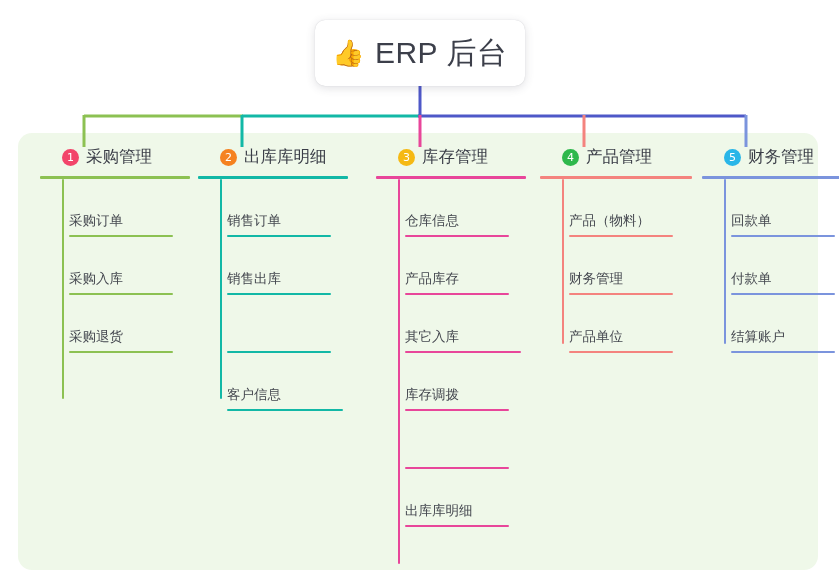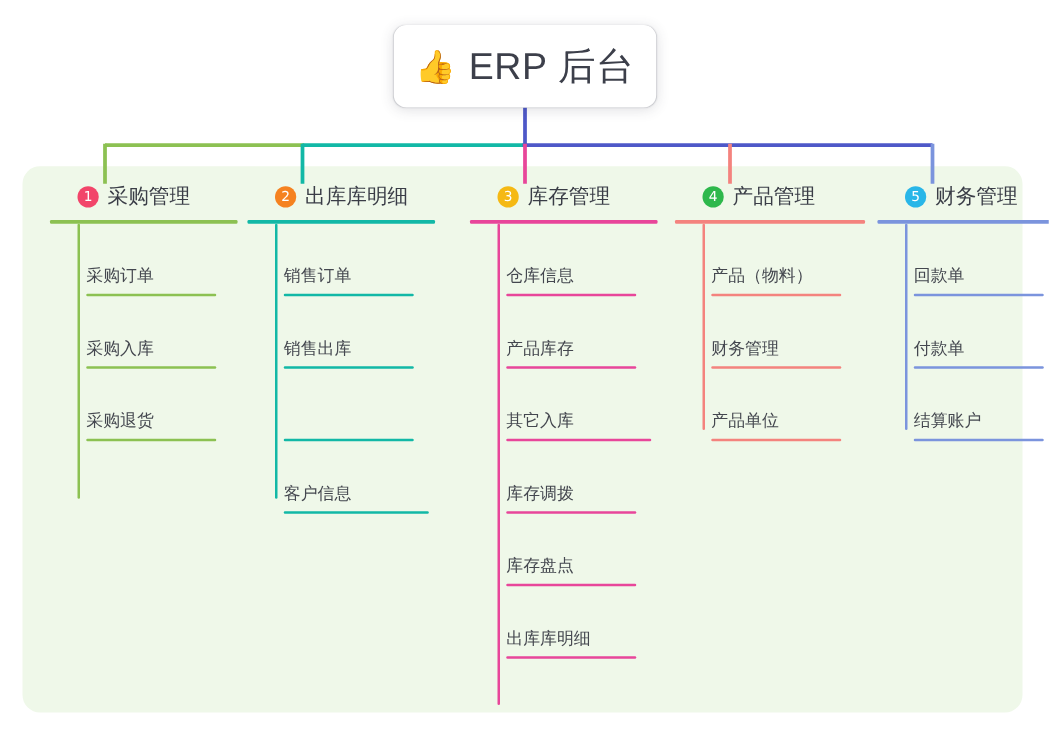--- a/index.html
+++ b/index.html
@@ -226,21 +226,20 @@
           </div>
           <div class="leaf">
             <span class="leaf-label">其它入库</span>
             <div class="leaf-rule" style="background: rgb(232, 70, 154); width: 116px;"></div>
           </div>
           <div class="leaf">
             <span class="leaf-label">库存调拨</span>
             <div class="leaf-rule" style="background: rgb(232, 70, 154); width: 104px;"></div>
           </div>
           <div class="leaf">
-            <span class="leaf-label">库存盘点</span>
             <div class="leaf-rule" style="background: rgb(232, 70, 154); width: 104px;"></div>
           </div>
           <div class="leaf">
             <span class="leaf-label">出库库明细</span>
             <div class="leaf-rule" style="background: rgb(232, 70, 154); width: 104px;"></div>
           </div>
         </div>
     </div>
 
     <div class="col" id="col-3" style="left:540px;width:152px">

